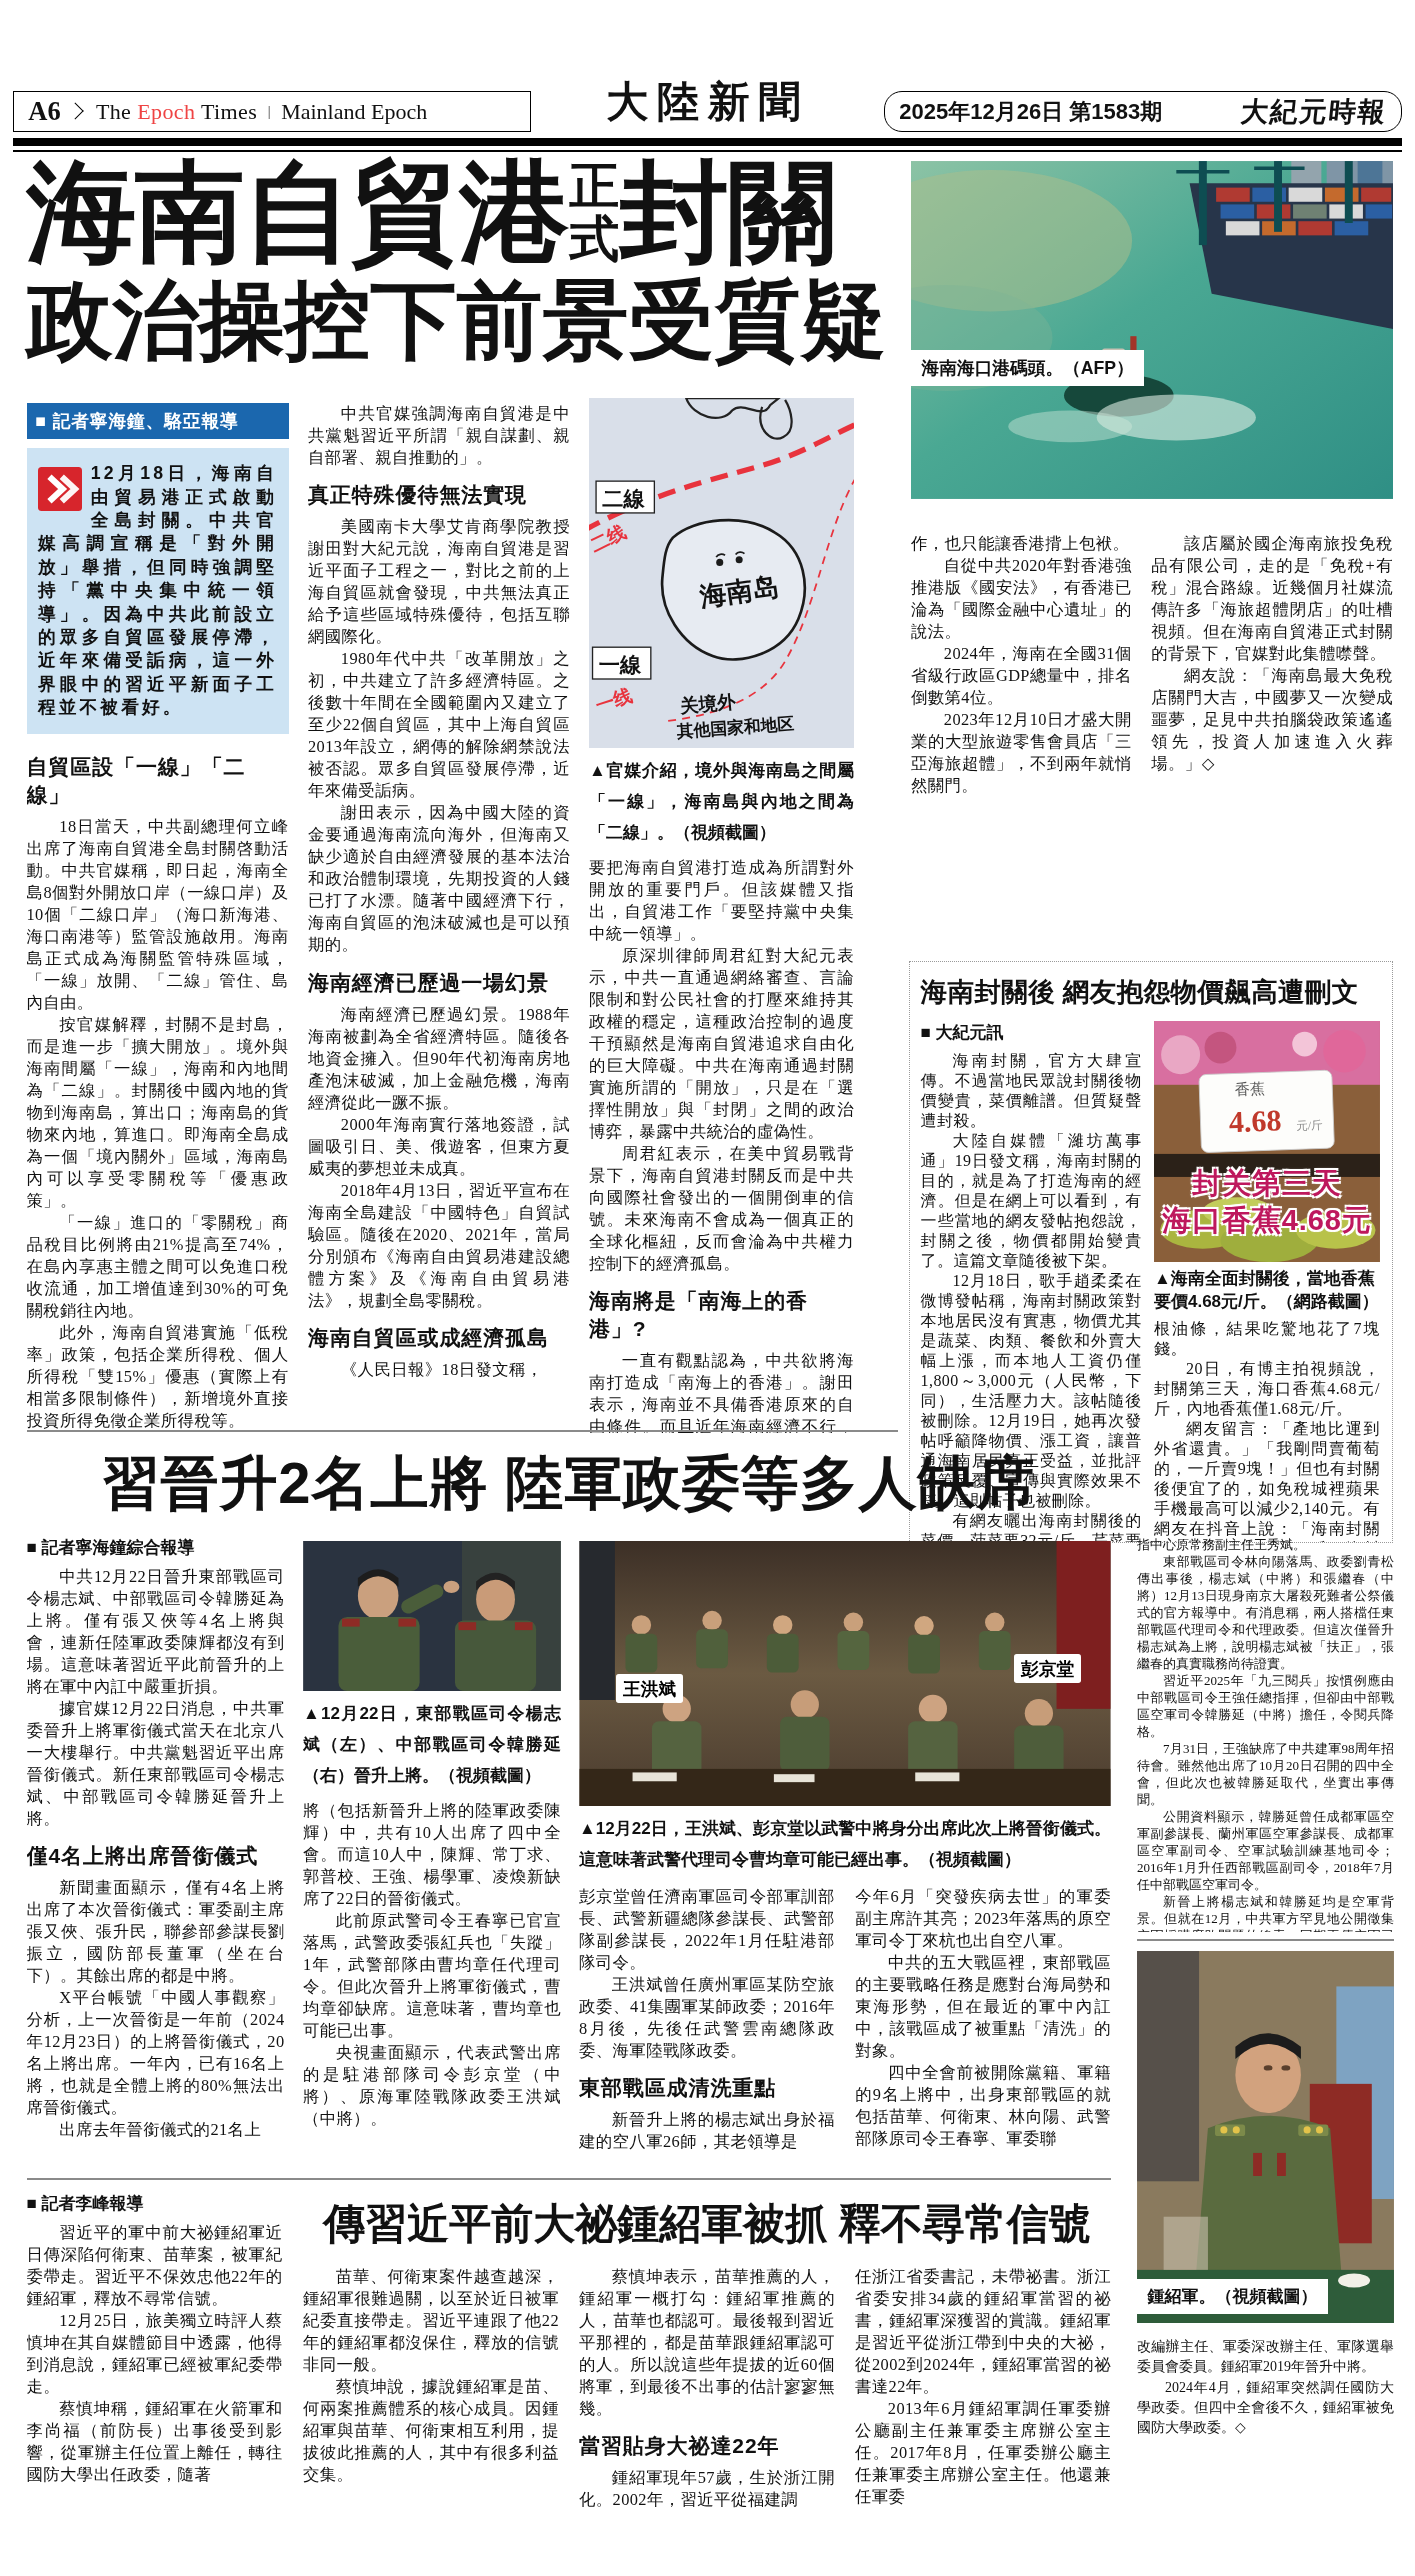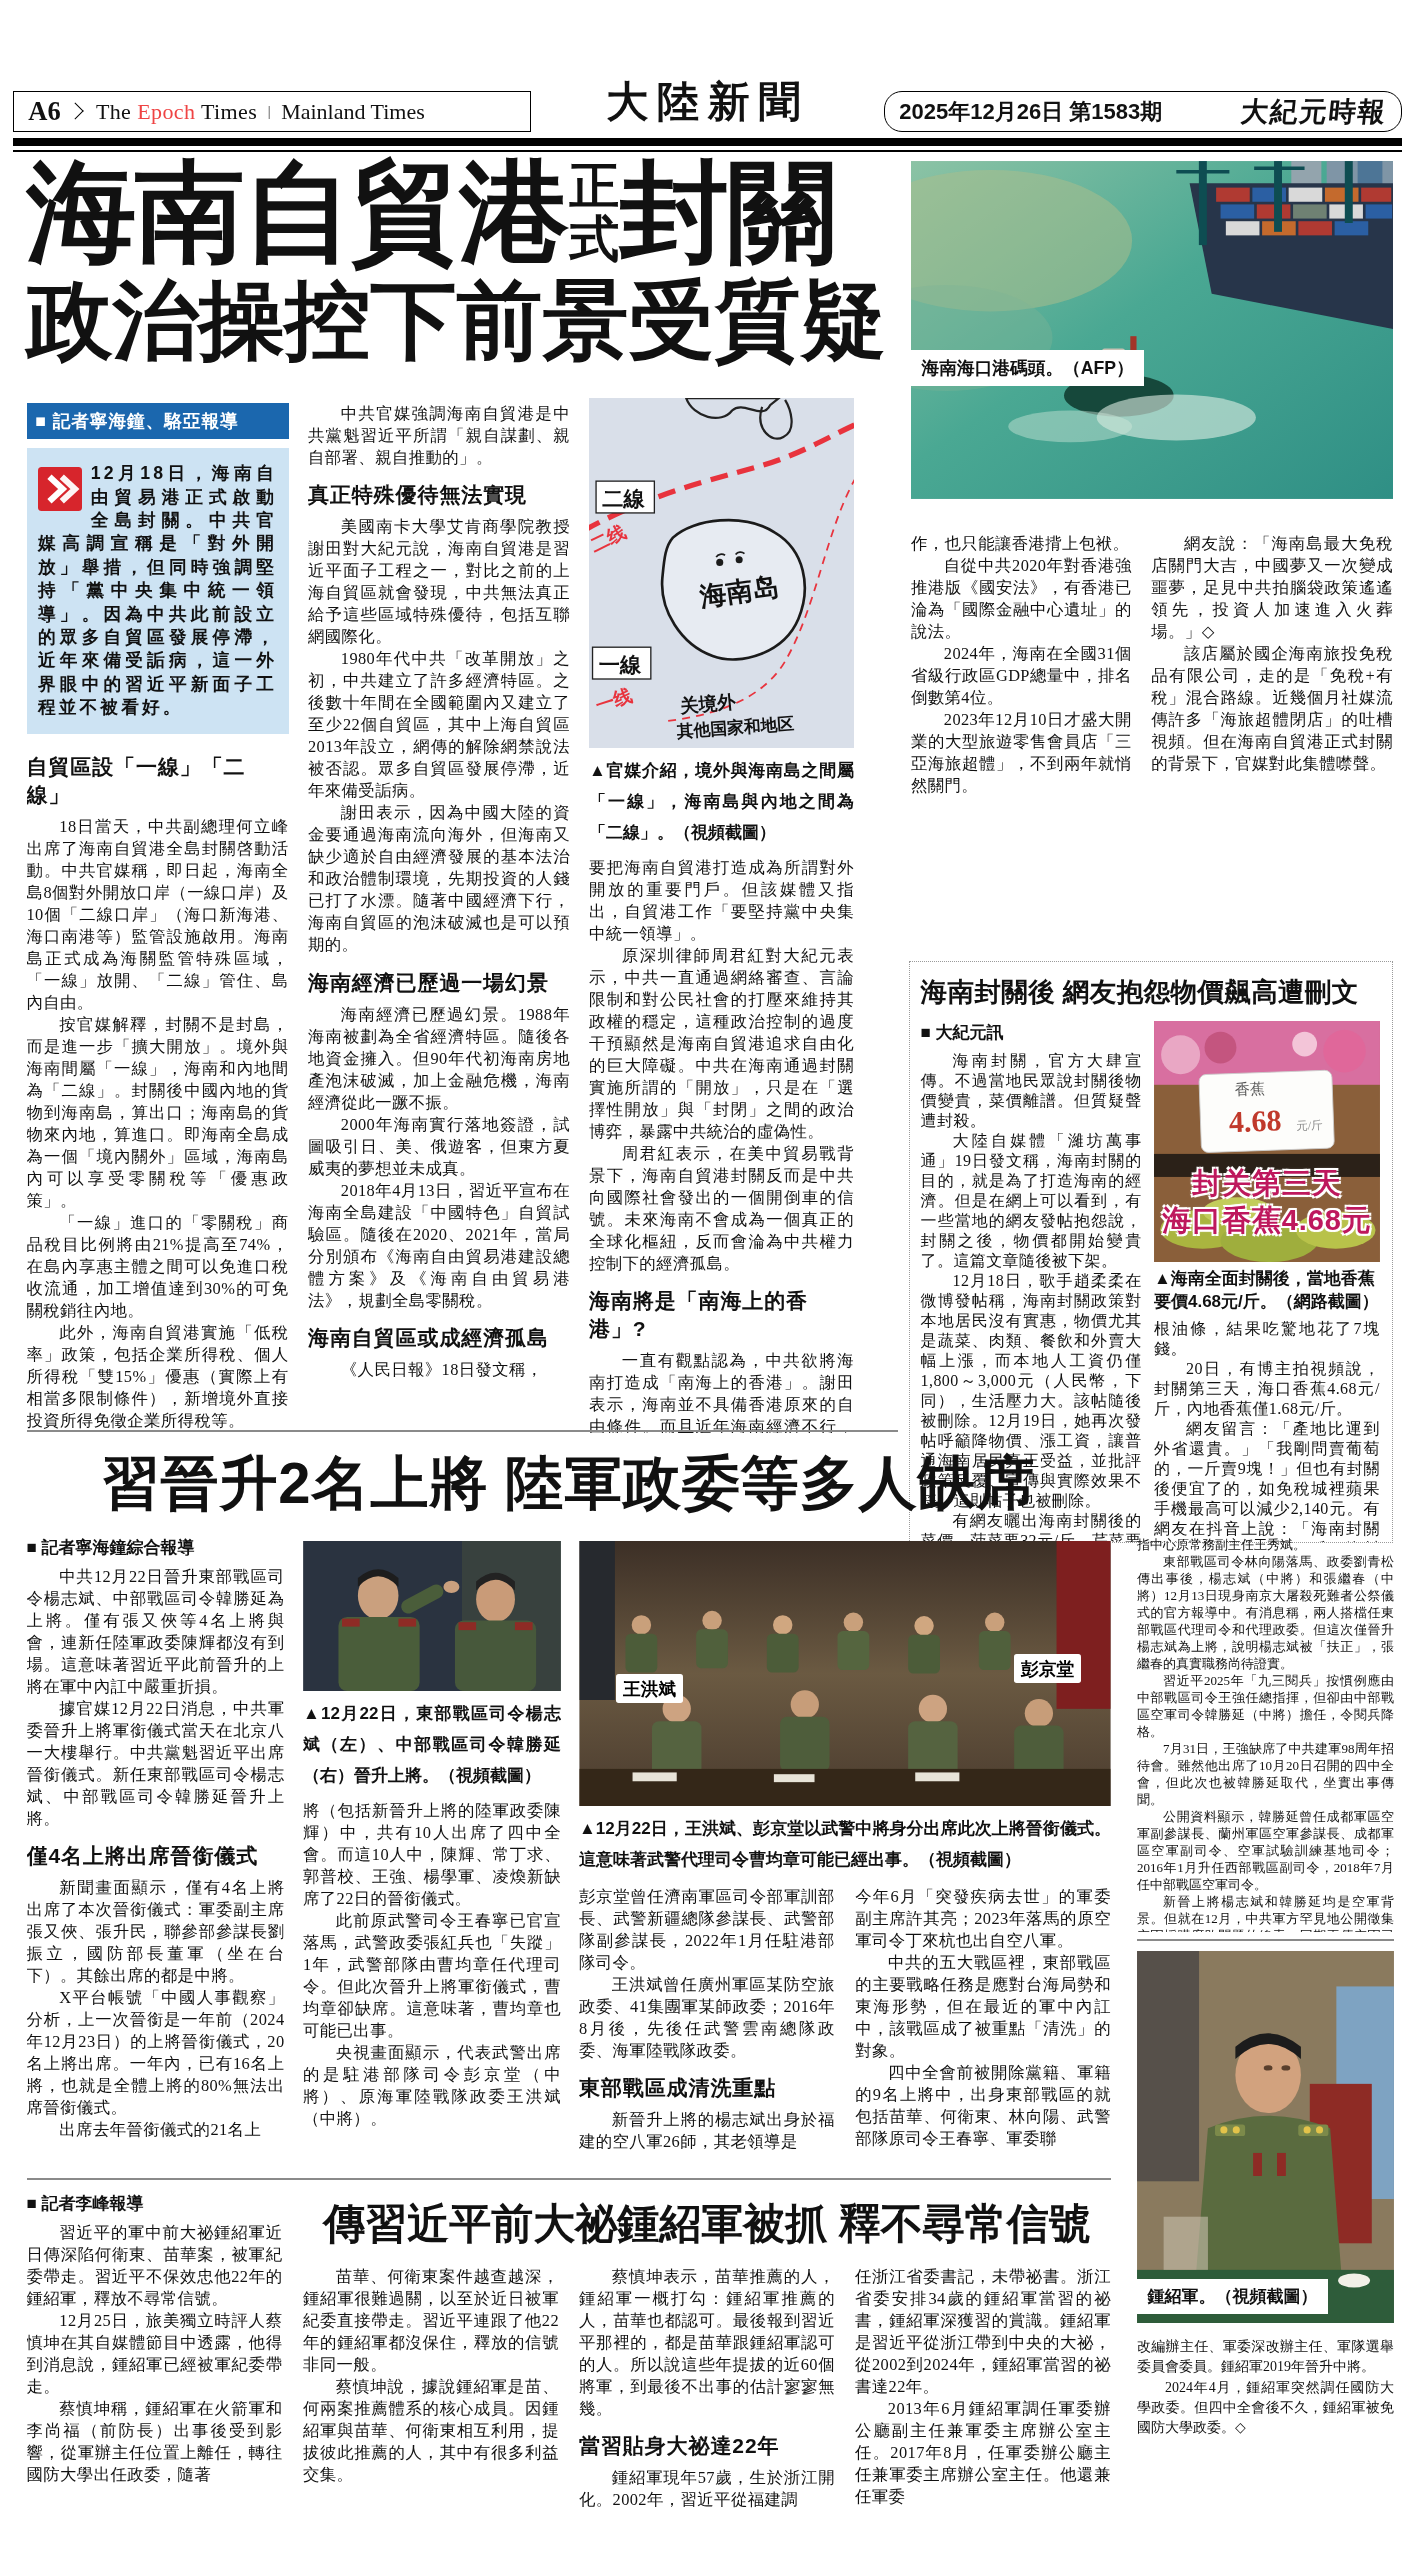--- a/index.html
+++ b/index.html
@@ -80,21 +80,21 @@
 <body>
 
 <div class="page">
 
   <div class="hdr">
     <div class="hdr-box hdr-left">
       <span class="hdr-page">A6</span>
       <span class="hdr-chev"></span>
       <span class="hdr-masthead"><span>The</span> <span class="ep">Epoch</span> <span>Times</span></span>
       <span class="hdr-sep">|</span>
-      <span class="hdr-secen">Mainland Times</span>
+      <span class="hdr-secen">Mainland Epoch</span>
     </div>
     <div class="hdr-title">大陸新聞</div>
     <div class="hdr-box hdr-right">
       <span class="hdr-date">2025年12月26日 第1583期</span>
       <span class="hdr-logo">大紀元時報</span>
     </div>
   </div>
   <div class="hdr-bar1"></div>
   <div class="hdr-bar2"></div>
 
@@ -227,22 +227,22 @@
   </div>
 
   <div class="colbox" style="top:533px;left:911px;width:482px;height:442px;display:flex;gap:19.5px;">
     <div style="width:221px;">
       <p class="bp noind">作，也只能讓香港揹上包袱。</p>
       <p class="bp">自從中共2020年對香港強推港版《國安法》，有香港已淪為「國際金融中心遺址」的說法。</p>
       <p class="bp">2024年，海南在全國31個省級行政區GDP總量中，排名倒數第4位。</p>
       <p class="bp">2023年12月10日才盛大開業的大型旅遊零售會員店「三亞海旅超體」，不到兩年就悄然關門。</p>
     </div>
     <div style="width:242px;">
+      <p class="bp">該店屬於國企海南旅投免稅品有限公司，走的是「免稅+有稅」混合路線。近幾個月社媒流傳許多「海旅超體閉店」的吐槽視頻。但在海南自貿港正式封關的背景下，官媒對此集體噤聲。</p>
       <p class="bp">網友說：「海南島最大免稅店關門大吉，中國夢又一次變成噩夢，足見中共拍腦袋政策遙遙領先，投資人加速進入火葬場。」◇</p>
-      <p class="bp">該店屬於國企海南旅投免稅品有限公司，走的是「免稅+有稅」混合路線。近幾個月社媒流傳許多「海旅超體閉店」的吐槽視頻。但在海南自貿港正式封關的背景下，官媒對此集體噤聲。</p>
     </div>
   </div>
 
   <div class="sidebar sb">
     <div class="sb-hl">海南封關後 網友抱怨物價飆高遭刪文</div>
     <div class="sb-row">
       <div class="sb-col1">
         <div class="byline-plain">■ 大紀元訊</div>
         <p class="bp">海南封關，官方大肆宣傳。不過當地民眾說封關後物價變貴，菜價離譜。但質疑聲遭封殺。</p>
         <p class="bp">大陸自媒體「濰坊萬事通」19日發文稱，海南封關的目的，就是為了打造海南的經濟。但是在網上可以看到，有一些當地的網友發帖抱怨說，封關之後，物價都開始變貴了。這篇文章隨後被下架。</p>

